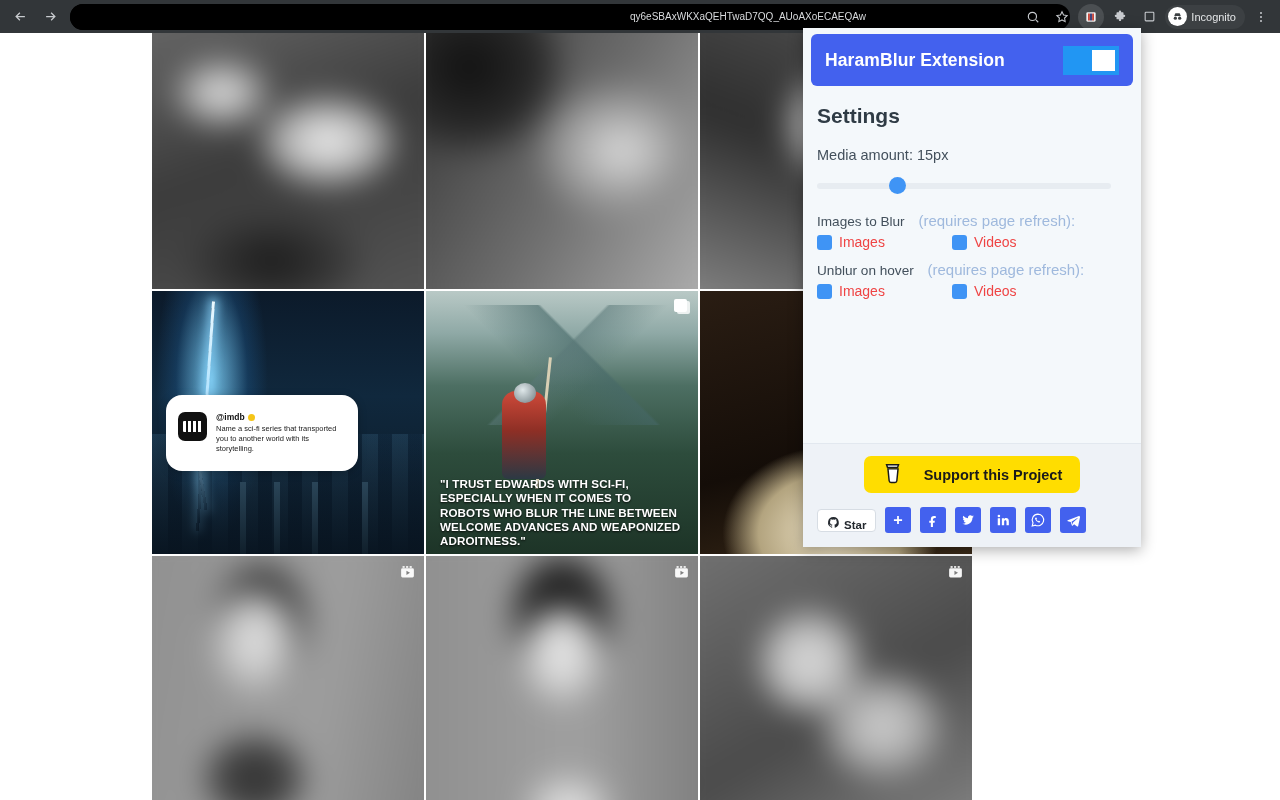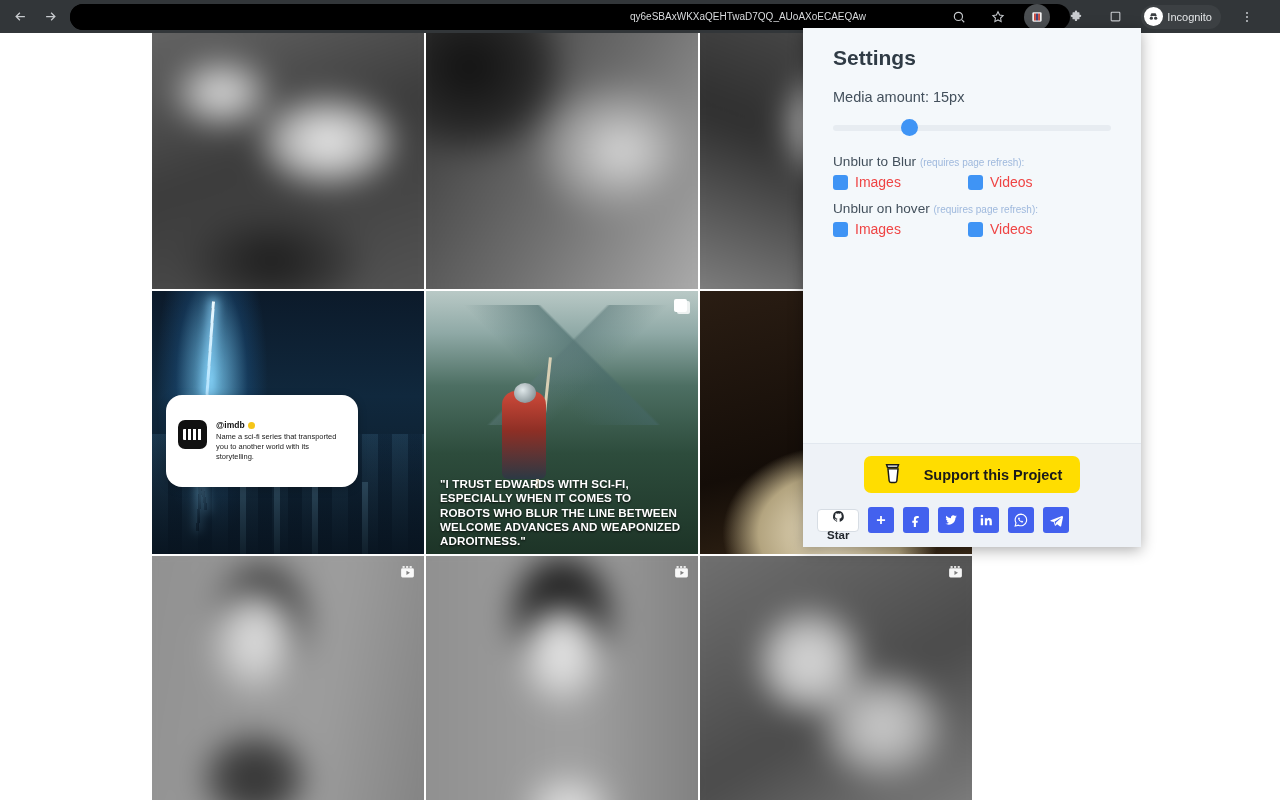--- a/index.html
+++ b/index.html
@@ -38,22 +38,22 @@
     width: 570px; height: 26px; background: #000;
   }
   #url-text {
     position: absolute; left: 560px; top: 0; height: 26px;
     line-height: 26px;
     color: #d9dbdd; font-size: 10px;
     white-space: nowrap;
     font-family: "Liberation Sans", sans-serif;
   }
   .omni-right {
-    position: absolute; right: 20px; top: 0; height: 33px;
-    display: flex; align-items: center; gap: 13px;
+    position: absolute; right: 6px; top: 0; height: 33px;
+    display: flex; align-items: center; gap: 3px;
   }
   .tb-icon {
     width: 26px; height: 26px; border-radius: 50%;
     display: flex; align-items: center; justify-content: center;
     color: #c8cbcf;
   }
   .tb-icon.ext-active {
     background: #4b4f52;
   }
   .incognito-pill {
@@ -148,21 +148,21 @@
     background:
       linear-gradient(180deg, rgba(20,48,72,.1), rgba(8,20,32,.95)),
       repeating-linear-gradient(90deg, rgba(90,150,190,.18) 0 16px, rgba(20,45,70,.25) 16px 30px);
   }
   .post {
     position: absolute; bottom: 0; width: 6px; height: 72px;
     background: linear-gradient(180deg,#2a4558,#101f2b);
   }
   .tweet-card {
     position: absolute; left: 14px; top: 104px;
-    width: 192px; padding: 25px 12px;
+    width: 192px; padding: 17px 12px;
     background: #fff; border-radius: 16px;
     display: flex; gap: 9px; align-items: flex-start;
     box-shadow: 0 2px 8px rgba(0,0,0,.25);
   }
   .imdb-avatar {
     width: 29px; height: 29px; border-radius: 7px;
     background: #111; flex: 0 0 29px;
     display: flex; align-items: center; justify-content: center;
   }
   .imdb-avatar .bars {
@@ -273,21 +273,21 @@
     width: 56px; height: 29px;
     background: #2196f3;
     position: relative; flex: 0 0 56px;
   }
   .toggle-main .knob {
     position: absolute; right: 4px; top: 4px;
     width: 23px; height: 21px; background: #fff;
   }
   .popup-body {
     flex: 1 1 auto;
-    padding: 18px 30px 6px 30px;
+    padding: 18px 30px 6px 14px;
   }
   .settings-heading {
     font-size: 21px; font-weight: bold; color: #2f3b45;
     margin-bottom: 19px;
   }
   .row-toggle {
     display: flex; align-items: center; justify-content: space-between;
     margin-bottom: 22px;
   }
   .row-label {
@@ -322,21 +322,21 @@
   .slider .thumb {
     position: absolute; left: 24.5%; top: 1px;
     width: 17px; height: 17px; border-radius: 50%;
     background: #3f94f5;
   }
   .group { margin-bottom: 11px; }
   .group-title {
     font-size: 13.6px; color: #43505c; margin-bottom: 5px;
   }
   .group-title .hint {
-    color: #9fb9dd; font-size: 10px; font-weight: normal;
+    color: #9fb9dd; font-size: 15px; font-weight: normal; margin-left: 10px;
   }
   .checkrow { display: flex; }
   .checkitem {
     display: flex; align-items: center; gap: 7px;
     width: 135px;
   }
   .checkbox {
     width: 15px; height: 15px; border-radius: 3px;
     background: #3f94f5; flex: 0 0 15px;
   }
@@ -355,24 +355,24 @@
     background: #ffdd00; border-radius: 7px;
     cursor: pointer;
   }
   .support-label {
     font-size: 14.5px; font-weight: bold; color: #1a1a1a;
   }
   .share-row {
     display: flex; align-items: center; gap: 9px;
   }
   .gh-star {
-    display: flex; align-items: center; gap: 4px;
+    display: flex; align-items: flex-end; gap: 4px;
     height: 23px; padding: 0 9px;
     background: #fff; border: 1px solid #d7dde4; border-radius: 4px;
-    font-size: 11.5px; color: #24292f; font-weight: bold; flex-direction: column;
+    font-size: 11.5px; color: #24292f; font-weight: bold;
   }
   .share-btn {
     width: 26px; height: 26px; border-radius: 3px;
     background: #4361ee;
     display: flex; align-items: center; justify-content: center;
     color: #fff;
   }
   .share-btn svg { display: block; }
 </style>
 </head>
@@ -531,34 +531,40 @@
             <rect x="15" y="3" width="3" height="2.4"></rect>
             <path d="M10.5 9.5l5 3-5 3z" fill="#808080"></path>
           </svg>
       </span>
     </div>
   </div>
 </div>
 
 <div id="extension-popup">
 
+  <div class="popup-header">
+    <span class="popup-title">HaramBlur Extension</span>
+    <span class="toggle-main">
+      <span class="knob"></span>
+    </span>
+  </div>
 
   <div class="popup-body">
     <div class="settings-heading">Settings</div>
 
 
     <div class="blur-amount-label">Media amount: 15px</div>
     <div class="slider">
       <span class="track"></span>
       <span class="thumb"></span>
     </div>
 
     <div class="group">
       <div class="group-title">
-        <span>Unblur to Blur</span>
+        <span>Images to Blur</span>
         <span class="hint">(requires page refresh):</span>
       </div>
       <div class="checkrow">
         <label class="checkitem">
           <span class="checkbox"></span>
           <span class="check-label">Images</span>
         </label>
         <label class="checkitem">
           <span class="checkbox"></span>
           <span class="check-label">Videos</span>

